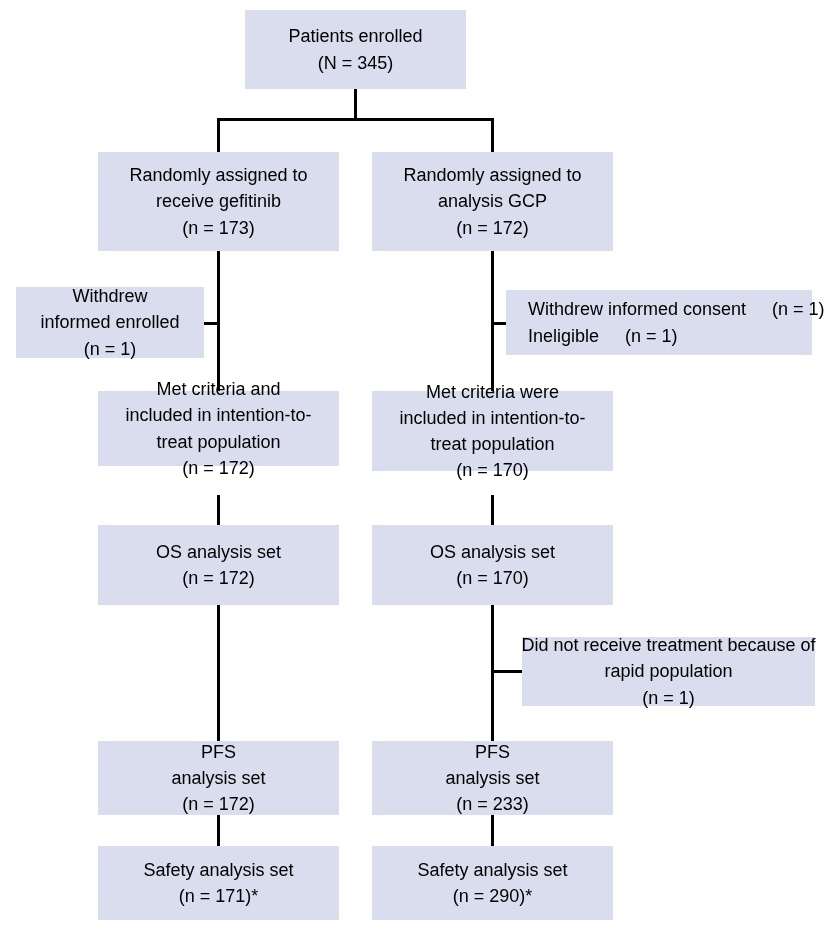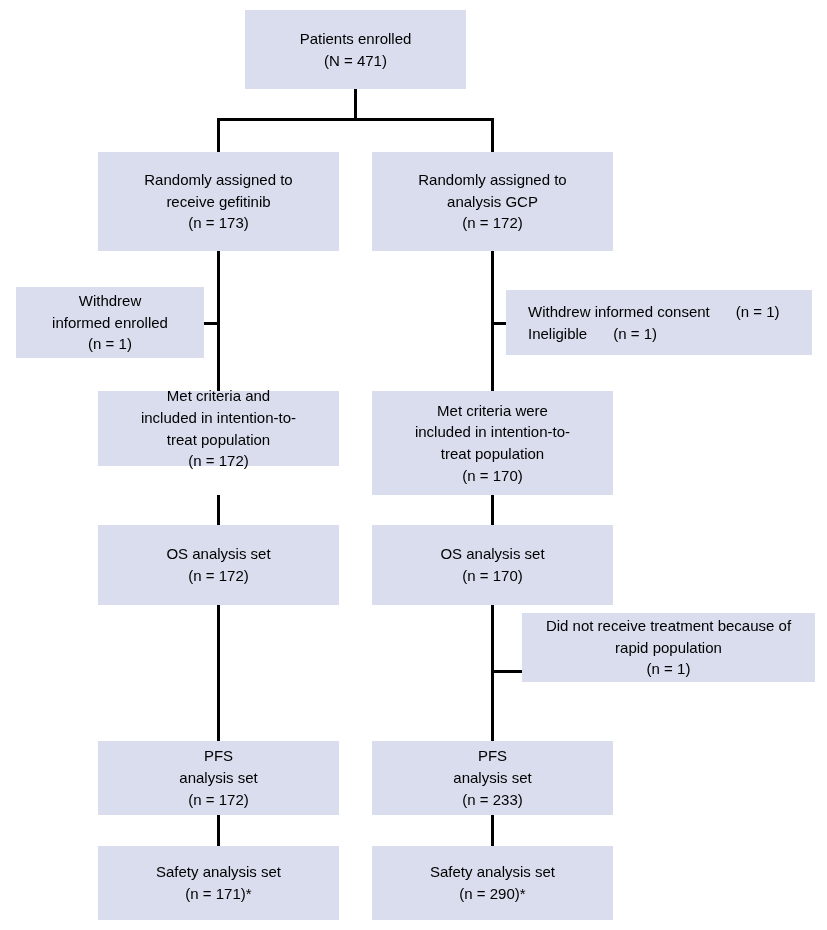--- a/index.html
+++ b/index.html
@@ -12,21 +12,21 @@
     width: 827px;
     height: 930px;
     background: #ffffff;
     font-family: "Liberation Sans", sans-serif;
     overflow: hidden;
   }
   .node {
     position: absolute;
     background: #d9dded;
     color: #000000;
-    font-size: 15px;
+    font-size: 18px;
     line-height: 1.45;
     display: flex;
     flex-direction: column;
     align-items: center;
     justify-content: center;
     text-align: center;
     box-sizing: border-box;
     z-index: 2;
   }
   .node .ln { display: block; white-space: nowrap; }
@@ -69,21 +69,21 @@
 
   <div class="edge v" style="left:491px; top:250px; width:3px; height:141px;"></div>
   <div class="edge h" style="left:491px; top:322px; width:32px; height:3px;"></div>
   <div class="edge v" style="left:491px; top:495px; width:3px; height:30px;"></div>
   <div class="edge v" style="left:491px; top:605px; width:3px; height:136px;"></div>
   <div class="edge h" style="left:491px; top:670px; width:32px; height:3px;"></div>
   <div class="edge v" style="left:491px; top:814px; width:3px; height:32px;"></div>
 
   <div class="node" style="left:245px; top:10px; width:221px; height:79px;">
     <span class="ln">Patients enrolled</span>
-    <span class="ln">(N = 471)</span>
+    <span class="ln">(N = 345)</span>
   </div>
 
   <div class="node" style="left:98px; top:152px; width:241px; height:99px;">
     <span class="ln">Randomly assigned to</span>
     <span class="ln">receive gefitinib</span>
     <span class="ln">(n = 173)</span>
   </div>
 
   <div class="node" style="left:372px; top:152px; width:241px; height:99px;">
     <span class="ln">Randomly assigned to</span>
@@ -108,38 +108,38 @@
     </div>
   </div>
 
   <div class="node" style="left:98px; top:391px; width:241px; height:75px;">
     <span class="ln">Met criteria and</span>
     <span class="ln">included in intention-to-</span>
     <span class="ln">treat population</span>
     <span class="ln">(n = 172)</span>
   </div>
 
-  <div class="node" style="left:372px; top:391px; width:241px; height:104px;">
+  <div class="node" style="left:372px; top:391px; width:241px; height:80px;">
     <span class="ln">Met criteria were</span>
     <span class="ln">included in intention-to-</span>
     <span class="ln">treat population</span>
     <span class="ln">(n = 170)</span>
   </div>
 
   <div class="node" style="left:98px; top:525px; width:241px; height:80px;">
     <span class="ln">OS analysis set</span>
     <span class="ln">(n = 172)</span>
   </div>
 
   <div class="node" style="left:372px; top:525px; width:241px; height:80px;">
     <span class="ln">OS analysis set</span>
     <span class="ln">(n = 170)</span>
   </div>
 
-  <div class="node" style="left:522px; top:613px; width:293px; height:69px;">
+  <div class="node" style="left:522px; top:637px; width:293px; height:69px;">
     <span class="ln">Did not receive treatment because of</span>
     <span class="ln">rapid population</span>
     <span class="ln">(n = 1)</span>
   </div>
 
   <div class="node" style="left:98px; top:741px; width:241px; height:74px;">
     <span class="ln">PFS</span>
     <span class="ln">analysis set</span>
     <span class="ln">(n = 172)</span>
   </div>

